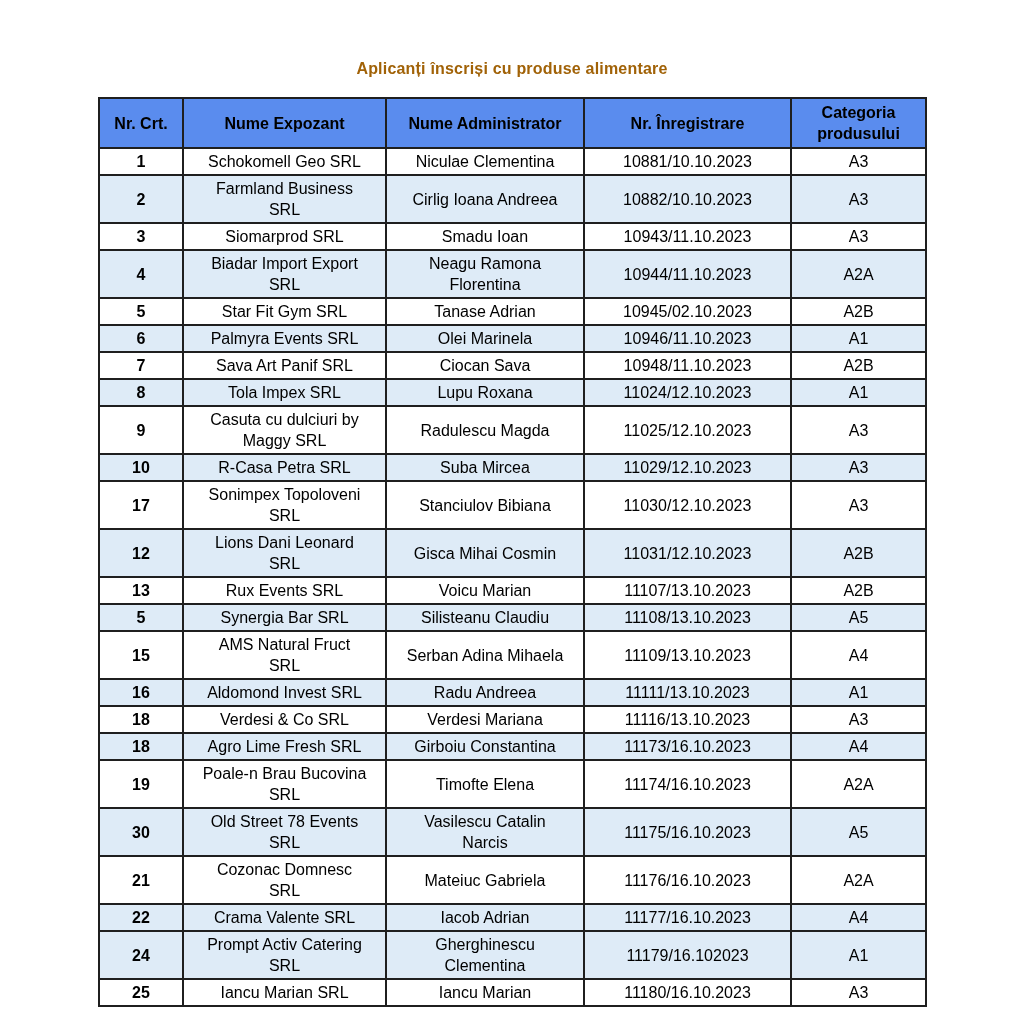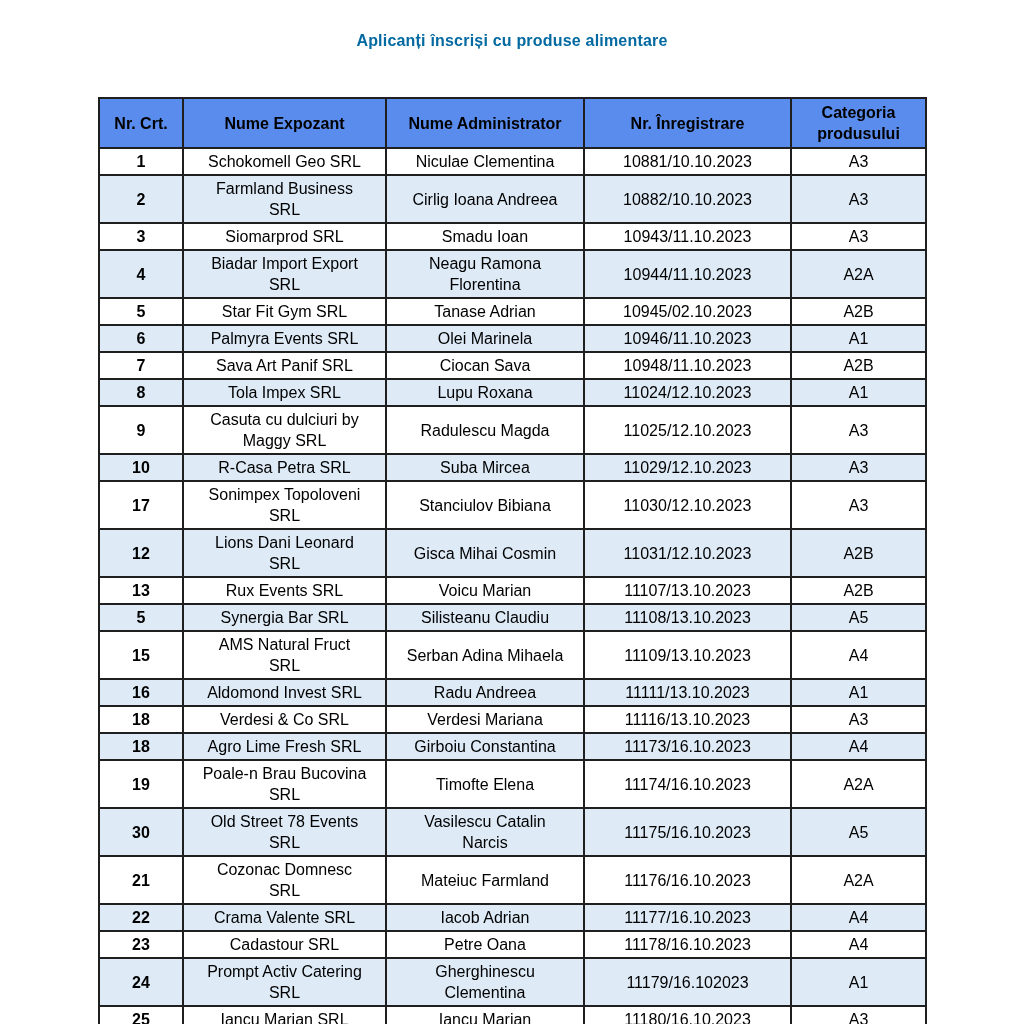--- a/index.html
+++ b/index.html
@@ -5,26 +5,26 @@
   * { margin: 0; padding: 0; box-sizing: border-box; }
   html, body {
     width: 1024px; height: 1024px;
     background: #ffffff;
     overflow: hidden;
     font-family: "Liberation Sans", sans-serif;
     color: #000000;
   }
   .page-title {
     position: absolute;
-    top: 32px; left: 0;
+    top: 60px; left: 0;
     width: 1024px;
     text-align: center;
     font-size: 16px;
     font-weight: bold;
-    color: #0369a1;
+    color: #a16207;
     letter-spacing: 0.2px;
   }
   table.applicants {
     position: absolute;
     left: 98px; top: 97px;
     width: 827px;
     border-collapse: collapse;
     table-layout: fixed;
     font-size: 16px;
     line-height: 21px;
@@ -224,38 +224,31 @@
 SRL</td>
         <td class="cell-administrator">Vasilescu Catalin
 Narcis</td>
         <td class="cell-inregistrare">11175/16.10.2023</td>
         <td class="cell-categoria">A5</td>
       </tr>
       <tr>
         <td class="cell-nr">21</td>
         <td class="cell-expozant">Cozonac Domnesc
 SRL</td>
-        <td class="cell-administrator">Mateiuc Farmland</td>
+        <td class="cell-administrator">Mateiuc Gabriela</td>
         <td class="cell-inregistrare">11176/16.10.2023</td>
         <td class="cell-categoria">A2A</td>
       </tr>
       <tr class="alt">
         <td class="cell-nr">22</td>
         <td class="cell-expozant">Crama Valente SRL</td>
         <td class="cell-administrator">Iacob Adrian</td>
         <td class="cell-inregistrare">11177/16.10.2023</td>
         <td class="cell-categoria">A4</td>
       </tr>
-      <tr>
-        <td class="cell-nr">23</td>
-        <td class="cell-expozant">Cadastour SRL</td>
-        <td class="cell-administrator">Petre Oana</td>
-        <td class="cell-inregistrare">11178/16.10.2023</td>
-        <td class="cell-categoria">A4</td>
-      </tr>
       <tr class="alt">
         <td class="cell-nr">24</td>
         <td class="cell-expozant">Prompt Activ Catering
 SRL</td>
         <td class="cell-administrator">Gherghinescu
 Clementina</td>
         <td class="cell-inregistrare">11179/16.102023</td>
         <td class="cell-categoria">A1</td>
       </tr>
       <tr>

